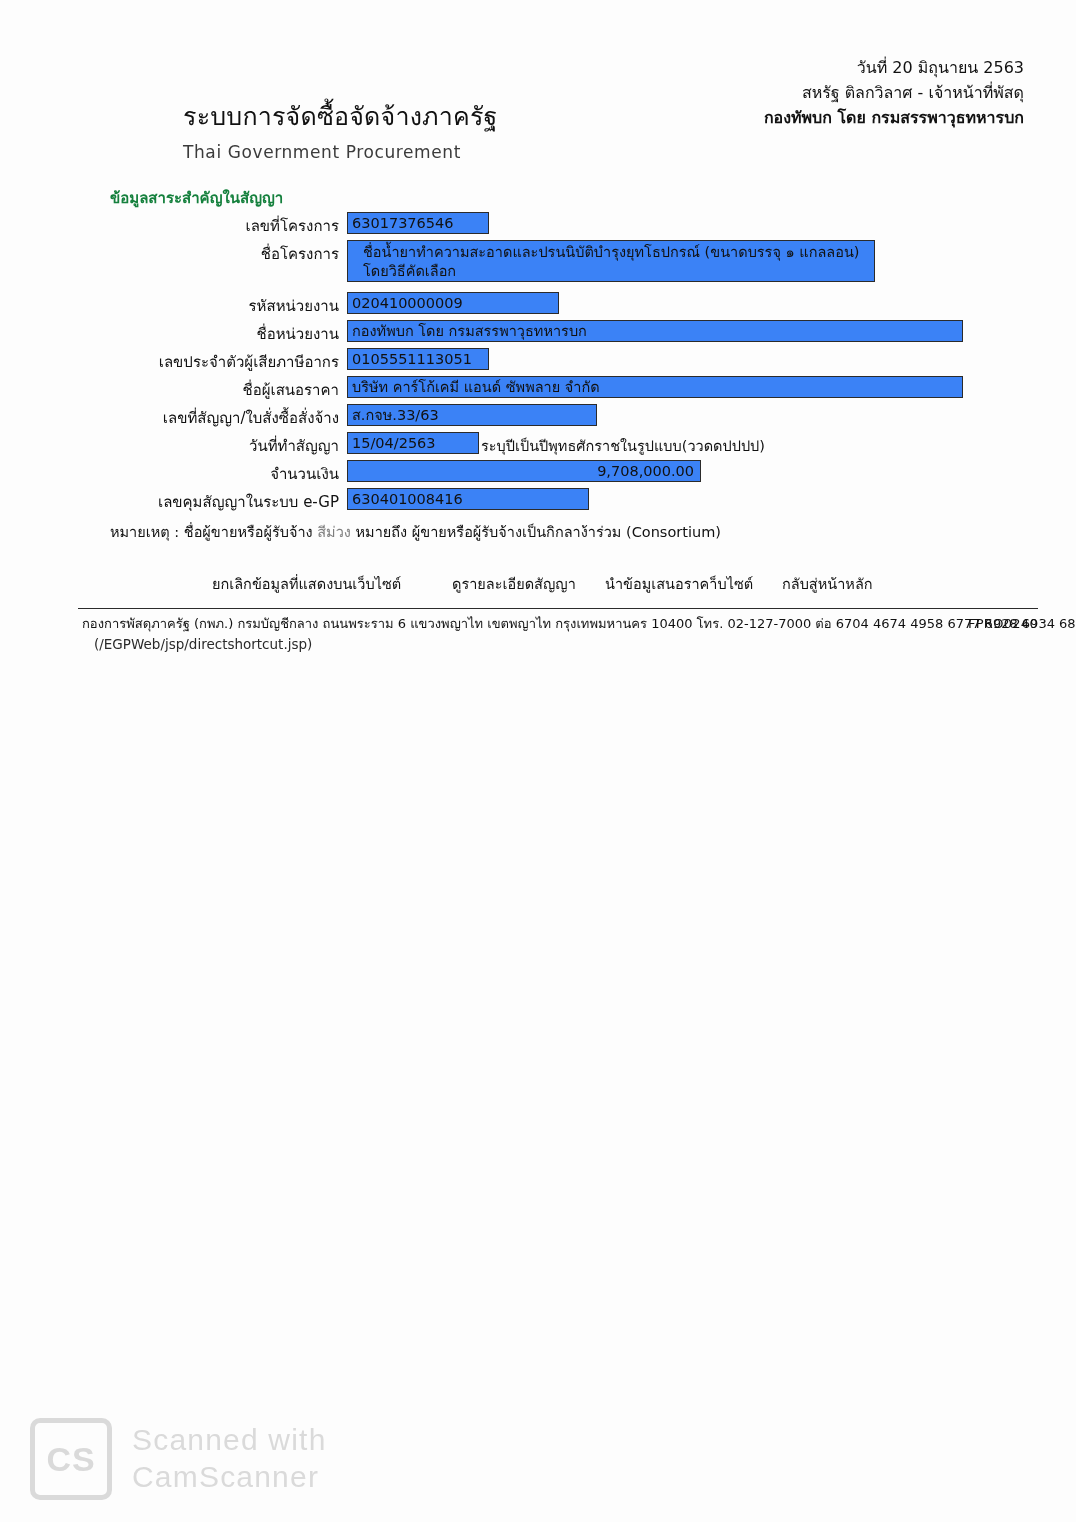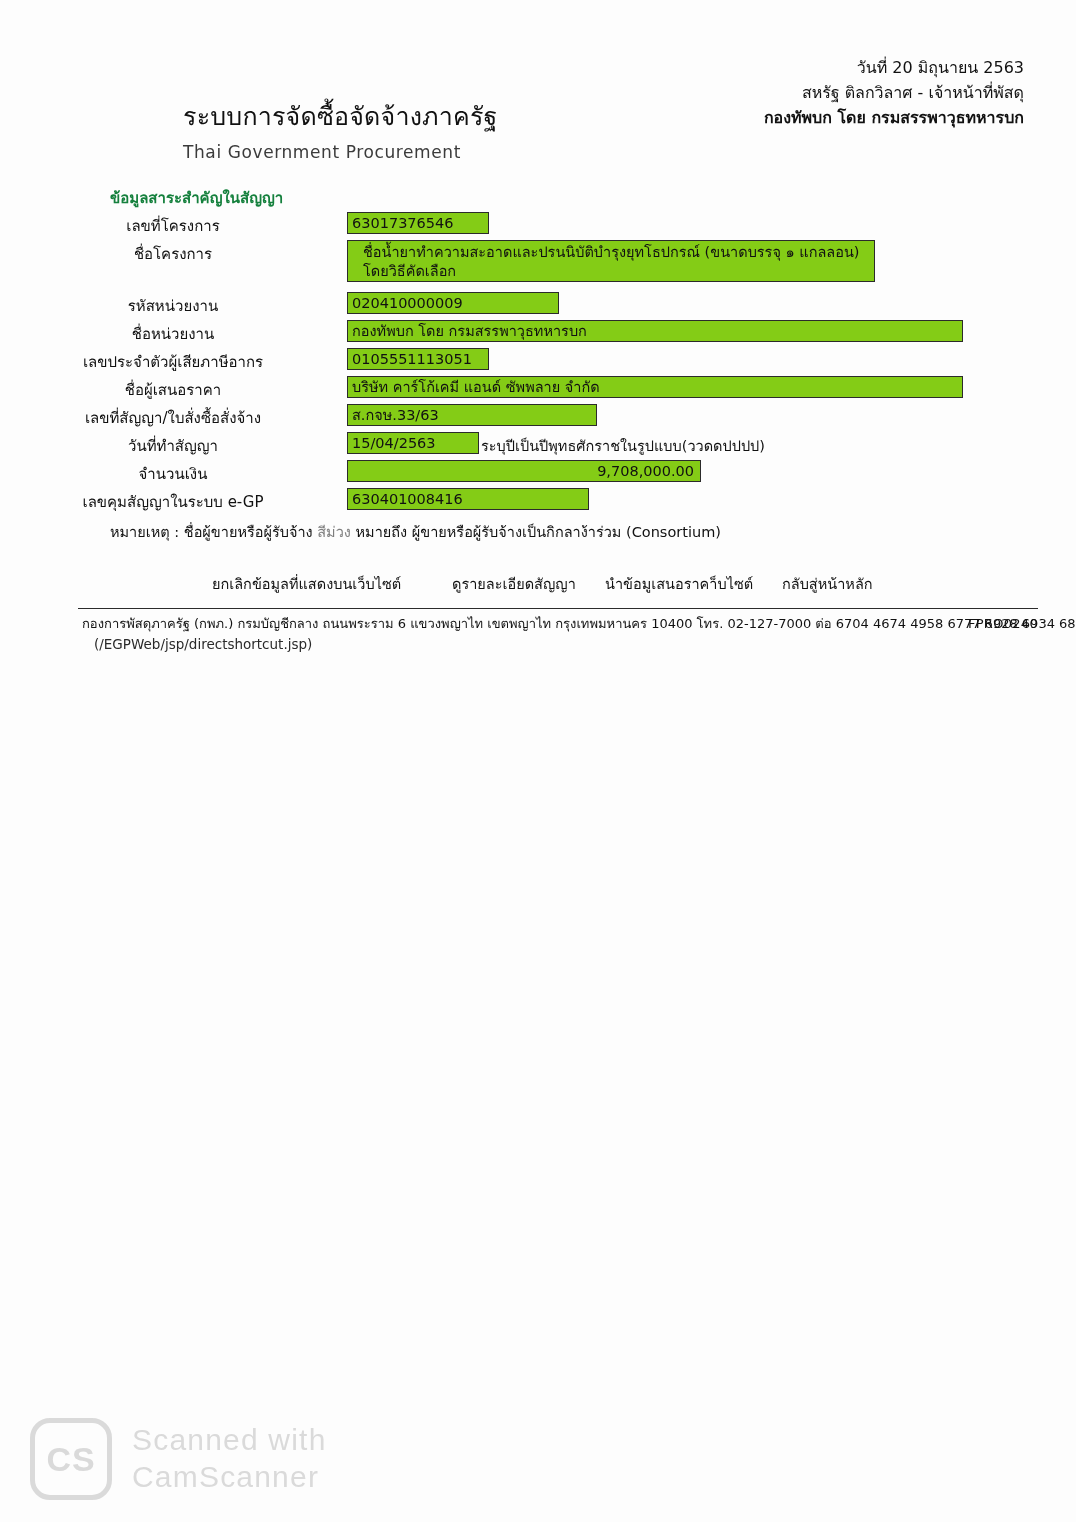--- a/index.html
+++ b/index.html
@@ -78,39 +78,39 @@
   .row {
     position: relative;
     height: 28px;
     margin-bottom: 0px;
   }
   .lbl {
     position: absolute;
     right: 0;
     top: 2px;
     width: 340px;
-    text-align: center;
+    text-align: right;
     padding-right: 8px;
     box-sizing: border-box;
     font-size: 15px;
     color: #111;
     white-space: nowrap;
   }
   .lblwrap {
     position: absolute;
     left: 0;
     top: 0;
     width: 347px;
   }
   .box {
     position: absolute;
     left: 347px;
     top: 0;
     border: 1px solid #2b2b2b;
-    background: #84cc16;
+    background: #3b82f6;
     box-sizing: border-box;
     height: 22px;
     line-height: 20px;
     font-size: 14.5px;
     padding: 0 4px;
     color: #111;
     overflow: hidden;
     white-space: nowrap;
   }
   .box.tall {
@@ -196,21 +196,21 @@
     left: 30px;
     bottom: 22px;
     display: flex;
     align-items: center;
     opacity: .35;
   }
   .cs-logo {
     width: 72px;
     height: 72px;
     border: 5px solid #9a9a9a;
-    border-radius: 20px;
+    border-radius: 10px;
     display: flex;
     align-items: center;
     justify-content: center;
     font-size: 34px;
     font-weight: bold;
     color: #9a9a9a;
     letter-spacing: 1px;
     font-family: "Liberation Sans", sans-serif;
   }
   .cs-text {

